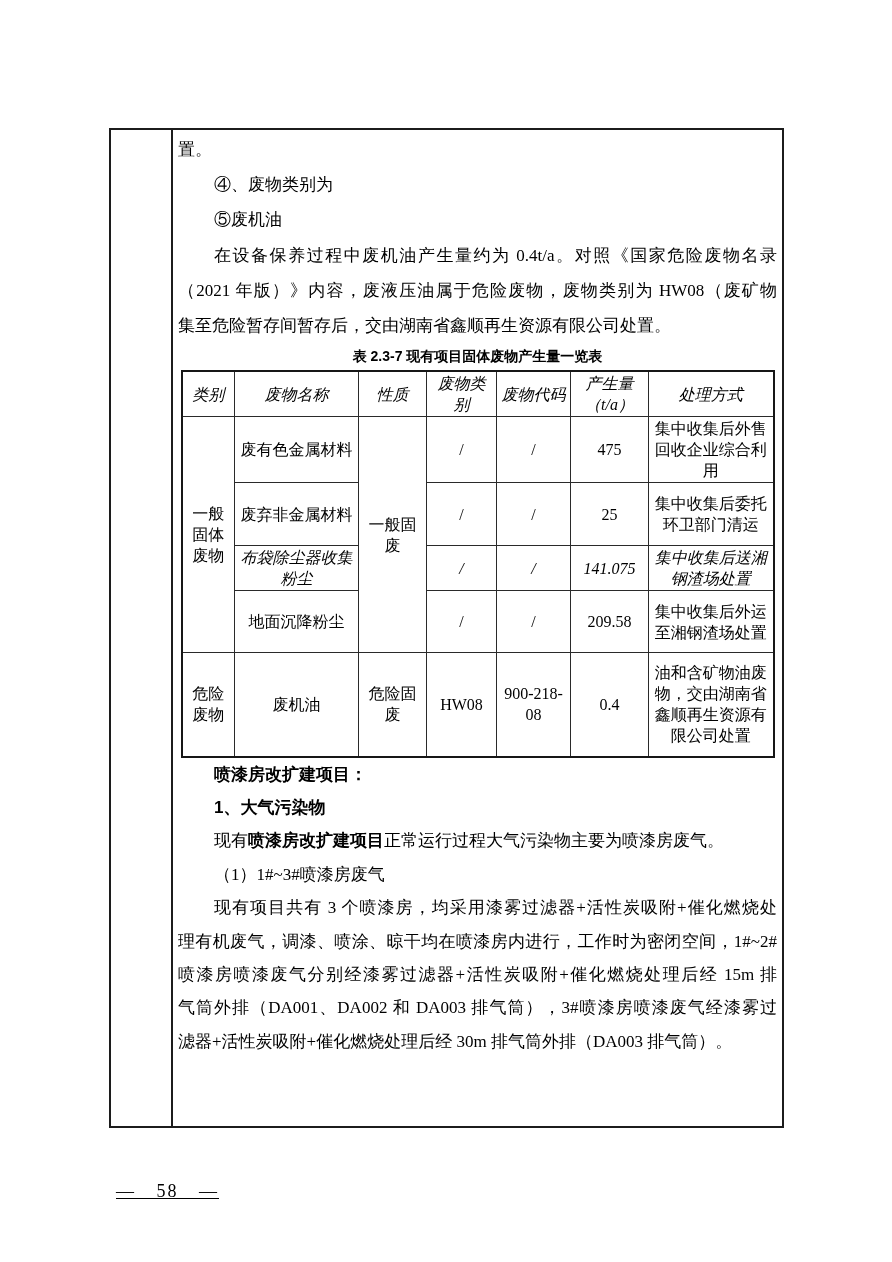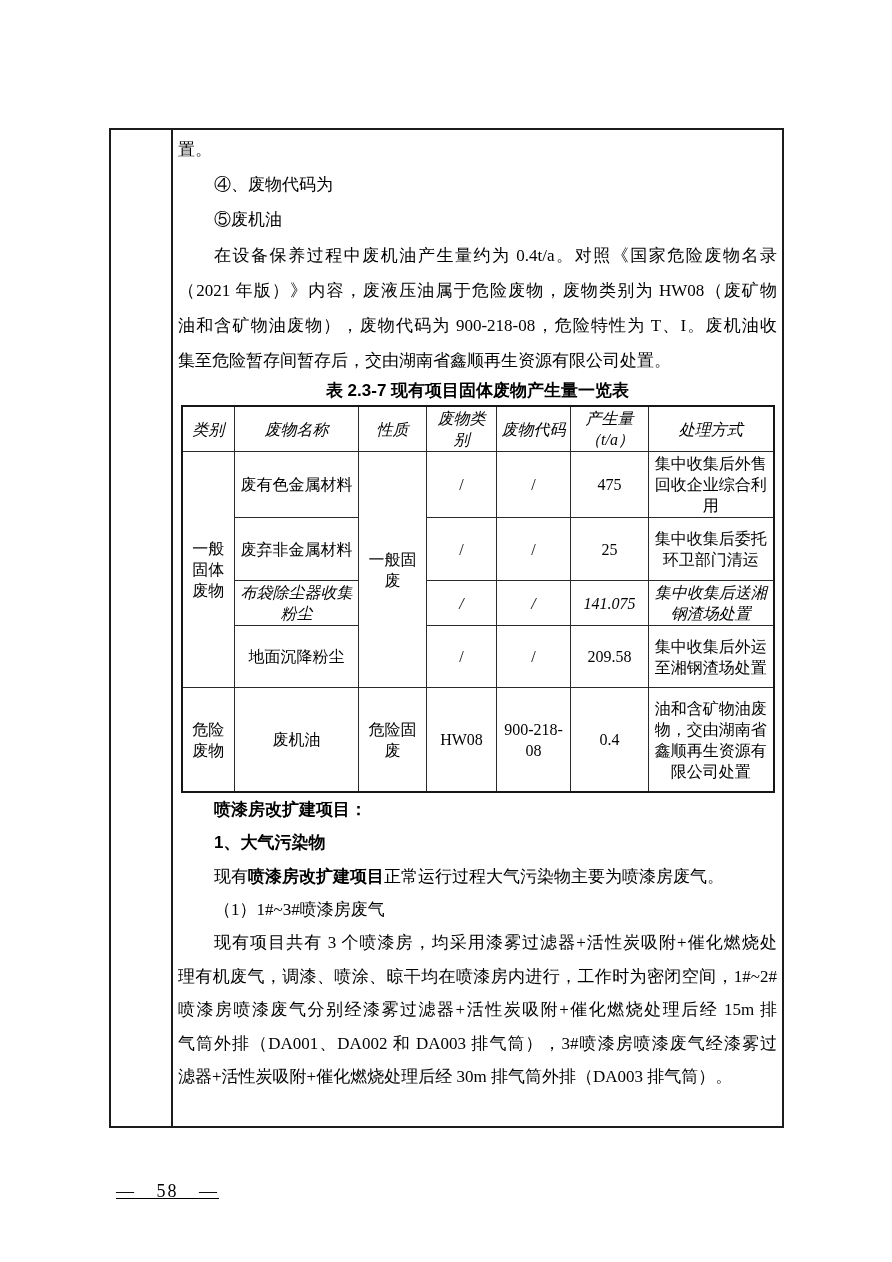--- a/index.html
+++ b/index.html
@@ -33,21 +33,21 @@
     overflow:hidden;
     white-space:normal;
   }
   .intro .line { height:35.2px; line-height:35.2px; }
   .bottom .line { height:33.4px; line-height:33.4px; }
   .line.ind { text-indent:36px; }
   .line.fill { text-align:justify; text-align-last:justify; }
   .hei { font-family:"Liberation Sans","DejaVu Sans",sans-serif; font-weight:bold; }
   .caption {
     text-align:center;
-    font-size:17px; line-height:24px;
+    font-size:14px; line-height:24px;
     margin:1px 0 2px 0;
   }
   table.waste {
     border-collapse:collapse;
     table-layout:fixed;
     width:592px;
     margin:0 auto;
     border:2.5px solid #161616;
   }
   table.waste td, table.waste th {
@@ -80,25 +80,24 @@
 </style>
 </head>
 <body>
 
 <div class="page-box">
   <div class="gutter"></div>
   <div class="content">
 
     <div class="intro">
         <div class="line"><span>置。</span></div>
-        <div class="line ind"><span>④、废物代码为</span></div>
+        <div class="line ind"><span>④、废物类别为</span></div>
         <div class="line ind"><span>⑤废机油</span></div>
         <div class="line ind fill"><span>在设备保养过程中废机油产生量约为 0.4t/a。对照《国家危险废物名录</span></div>
         <div class="line fill"><span>（2021 年版）》内容，废液压油属于危险废物，废物类别为 HW08（废矿物</span></div>
-        <div class="line fill"><span>油和含矿物油废物），废物代码为 900-218-08，危险特性为 T、I。废机油收</span></div>
         <div class="line"><span>集至危险暂存间暂存后，交由湖南省鑫顺再生资源有限公司处置。</span></div>
       </div>
 
     <div class="caption hei">表 2.3-7 现有项目固体废物产生量一览表</div>
 
     <table class="waste">
       <colgroup>
         <col style="width:53px">
           <col style="width:124px">
           <col style="width:68px">

